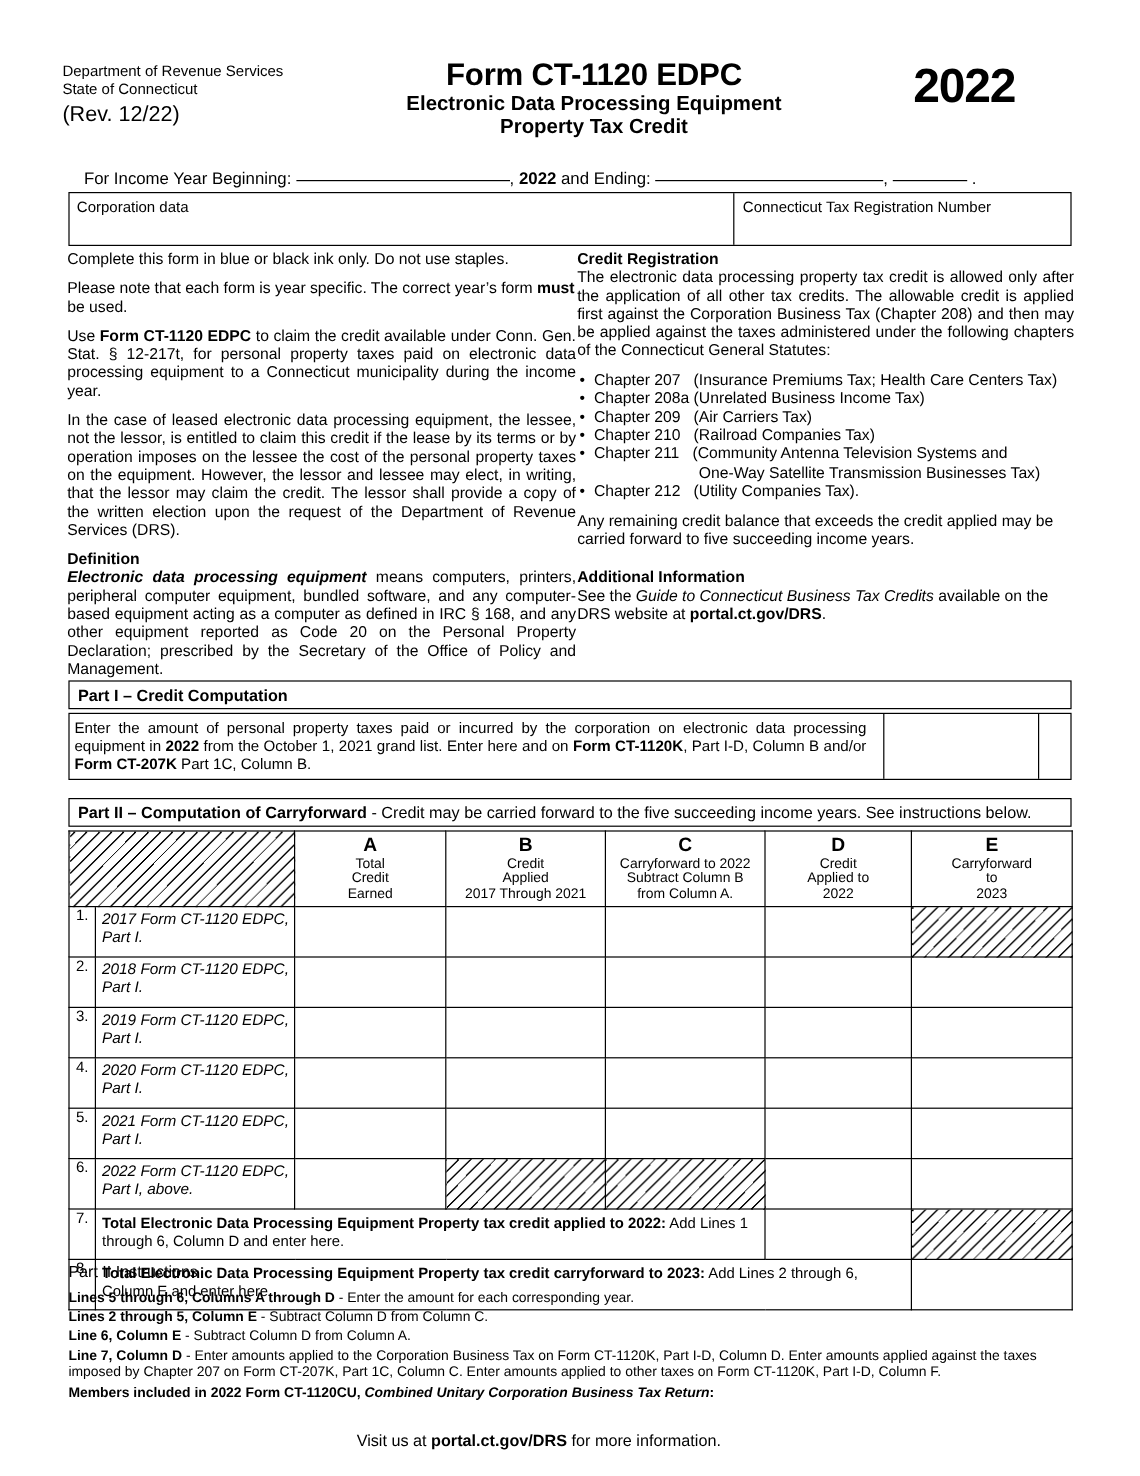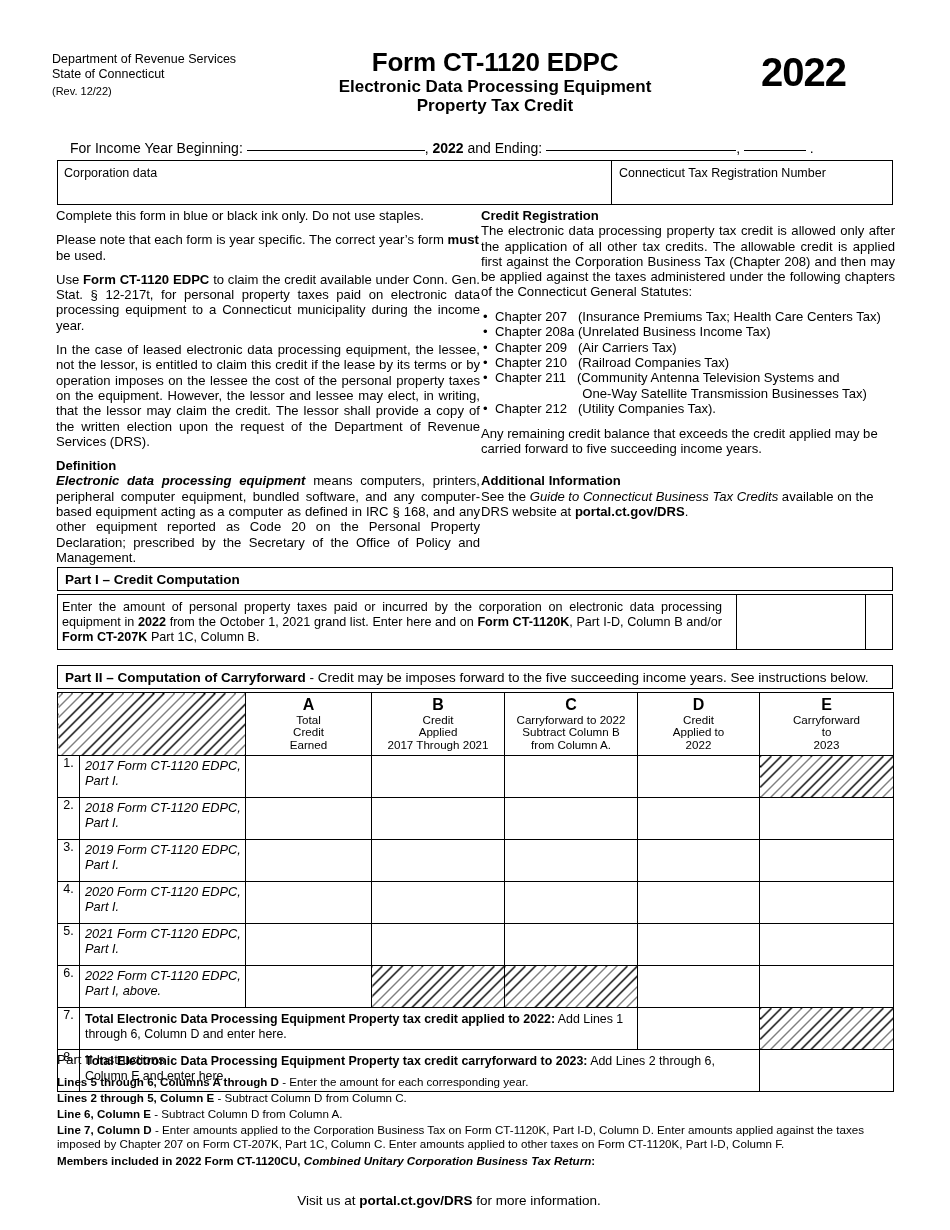--- a/index.html
+++ b/index.html
@@ -34,21 +34,21 @@
     position: absolute;
     left: 0;
     top: 4px;
     font-size: 12.5px;
     line-height: 15px;
   }
   .rev {
     position: absolute;
     left: 0;
     top: 37px;
-    font-size: 11px;
+    font-size: 18px;
   }
   .titleblock {
     position: absolute;
     left: 210px;
     right: 118px;
     top: 0;
     text-align: center;
   }
   .title-main {
     font-size: 26px;
@@ -355,21 +355,21 @@
   <div class="part1">
     <div class="part-head">Part I – Credit Computation</div>
     <div class="part1-body">
       <div class="part1-text"><span>Enter the amount of personal property taxes paid or incurred by the corporation on electronic data processing equipment in </span><span class="b">2022</span><span> from the October 1, 2021 grand list. Enter here and on </span><span class="b">Form CT-1120K</span><span>, Part I-D, Column B and/or </span><span class="b">Form CT-207K</span><span> Part 1C, Column B.</span></div>
       <div class="vline part1-v1"></div>
       <div class="vline part1-v2"></div>
     </div>
   </div>
 
   <div class="part2">
-    <div class="part-head"><span>Part II – Computation of Carryforward</span><span class="reg"> - Credit may be imposes forward to the five succeeding income years. See instructions below.</span></div>
+    <div class="part-head"><span>Part II – Computation of Carryforward</span><span class="reg"> - Credit may be carried forward to the five succeeding income years. See instructions below.</span></div>
 
     <table class="grid">
       <colgroup>
         <col style="width:22px">
         <col style="width:166px">
         <col style="width:126px">
         <col style="width:133px">
         <col style="width:133px">
         <col style="width:122px">
         <col style="width:134px">

